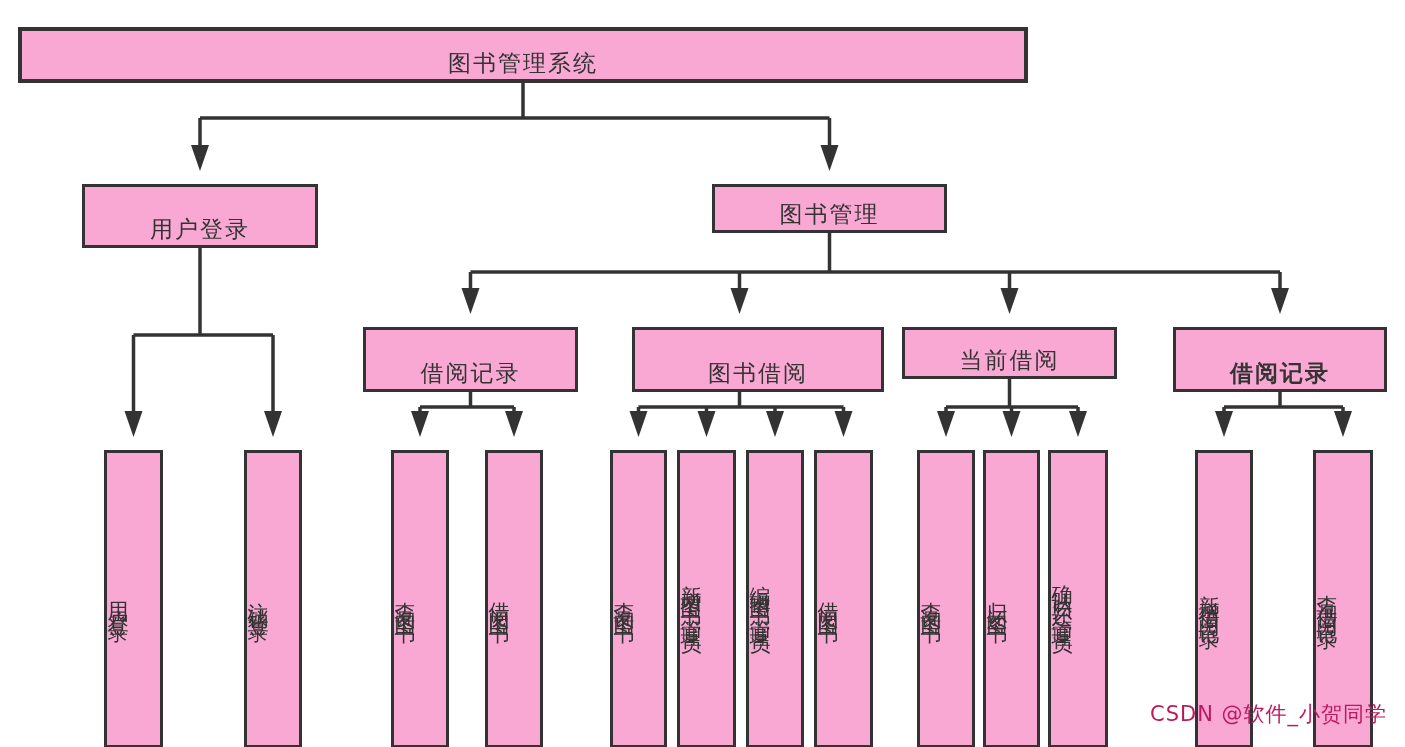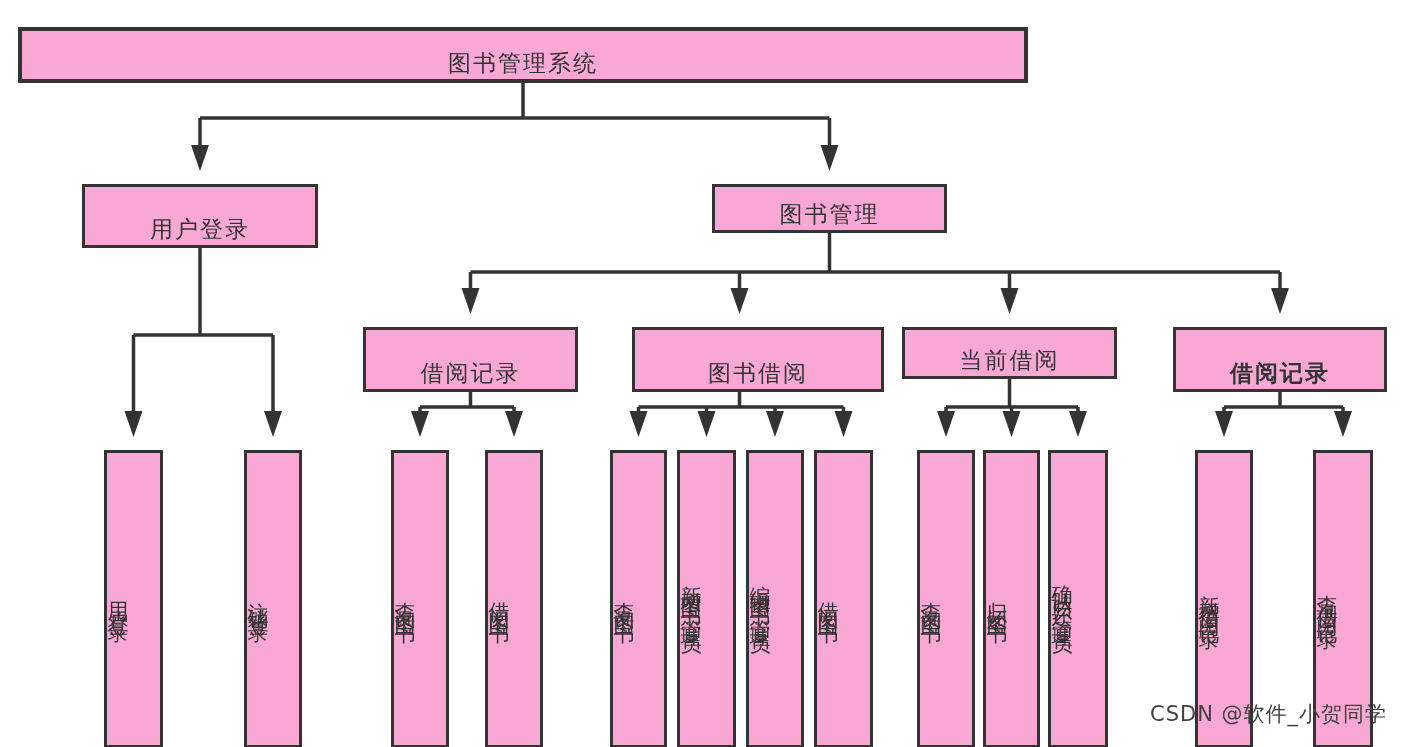--- a/index.html
+++ b/index.html
@@ -12,21 +12,21 @@
     display:flex;align-items:flex-end;justify-content:center;color:#333333;z-index:2;margin-top:15px;
   }
   .box.h{font-size:23px;letter-spacing:2px;white-space:nowrap;}
   .box.root{border-width:4px;}
   .box.v{writing-mode:vertical-rl;font-size:21px;letter-spacing:7px;line-height:1;}
   svg.connectors{position:absolute;left:0;top:0;z-index:1;}
   svg.connectors line{stroke:#333333;stroke-width:3.5;}
   svg.connectors polygon{fill:#333333;}
   .watermark{
     position:absolute;left:1150px;top:700px;z-index:5;
-    font-size:21px;color:#404040;letter-spacing:1px;white-space:nowrap;
+    font-size:21px;color:#be185d;letter-spacing:1px;white-space:nowrap;
   }
 </style>
 </head>
 <body>
 
 <div class="canvas">
 
   <svg class="connectors" width="1405" height="747" viewBox="0 0 1405 747">
       <line x1="523" y1="68" x2="523" y2="118"></line>
       <line x1="200" y1="118" x2="829.5" y2="118"></line>

